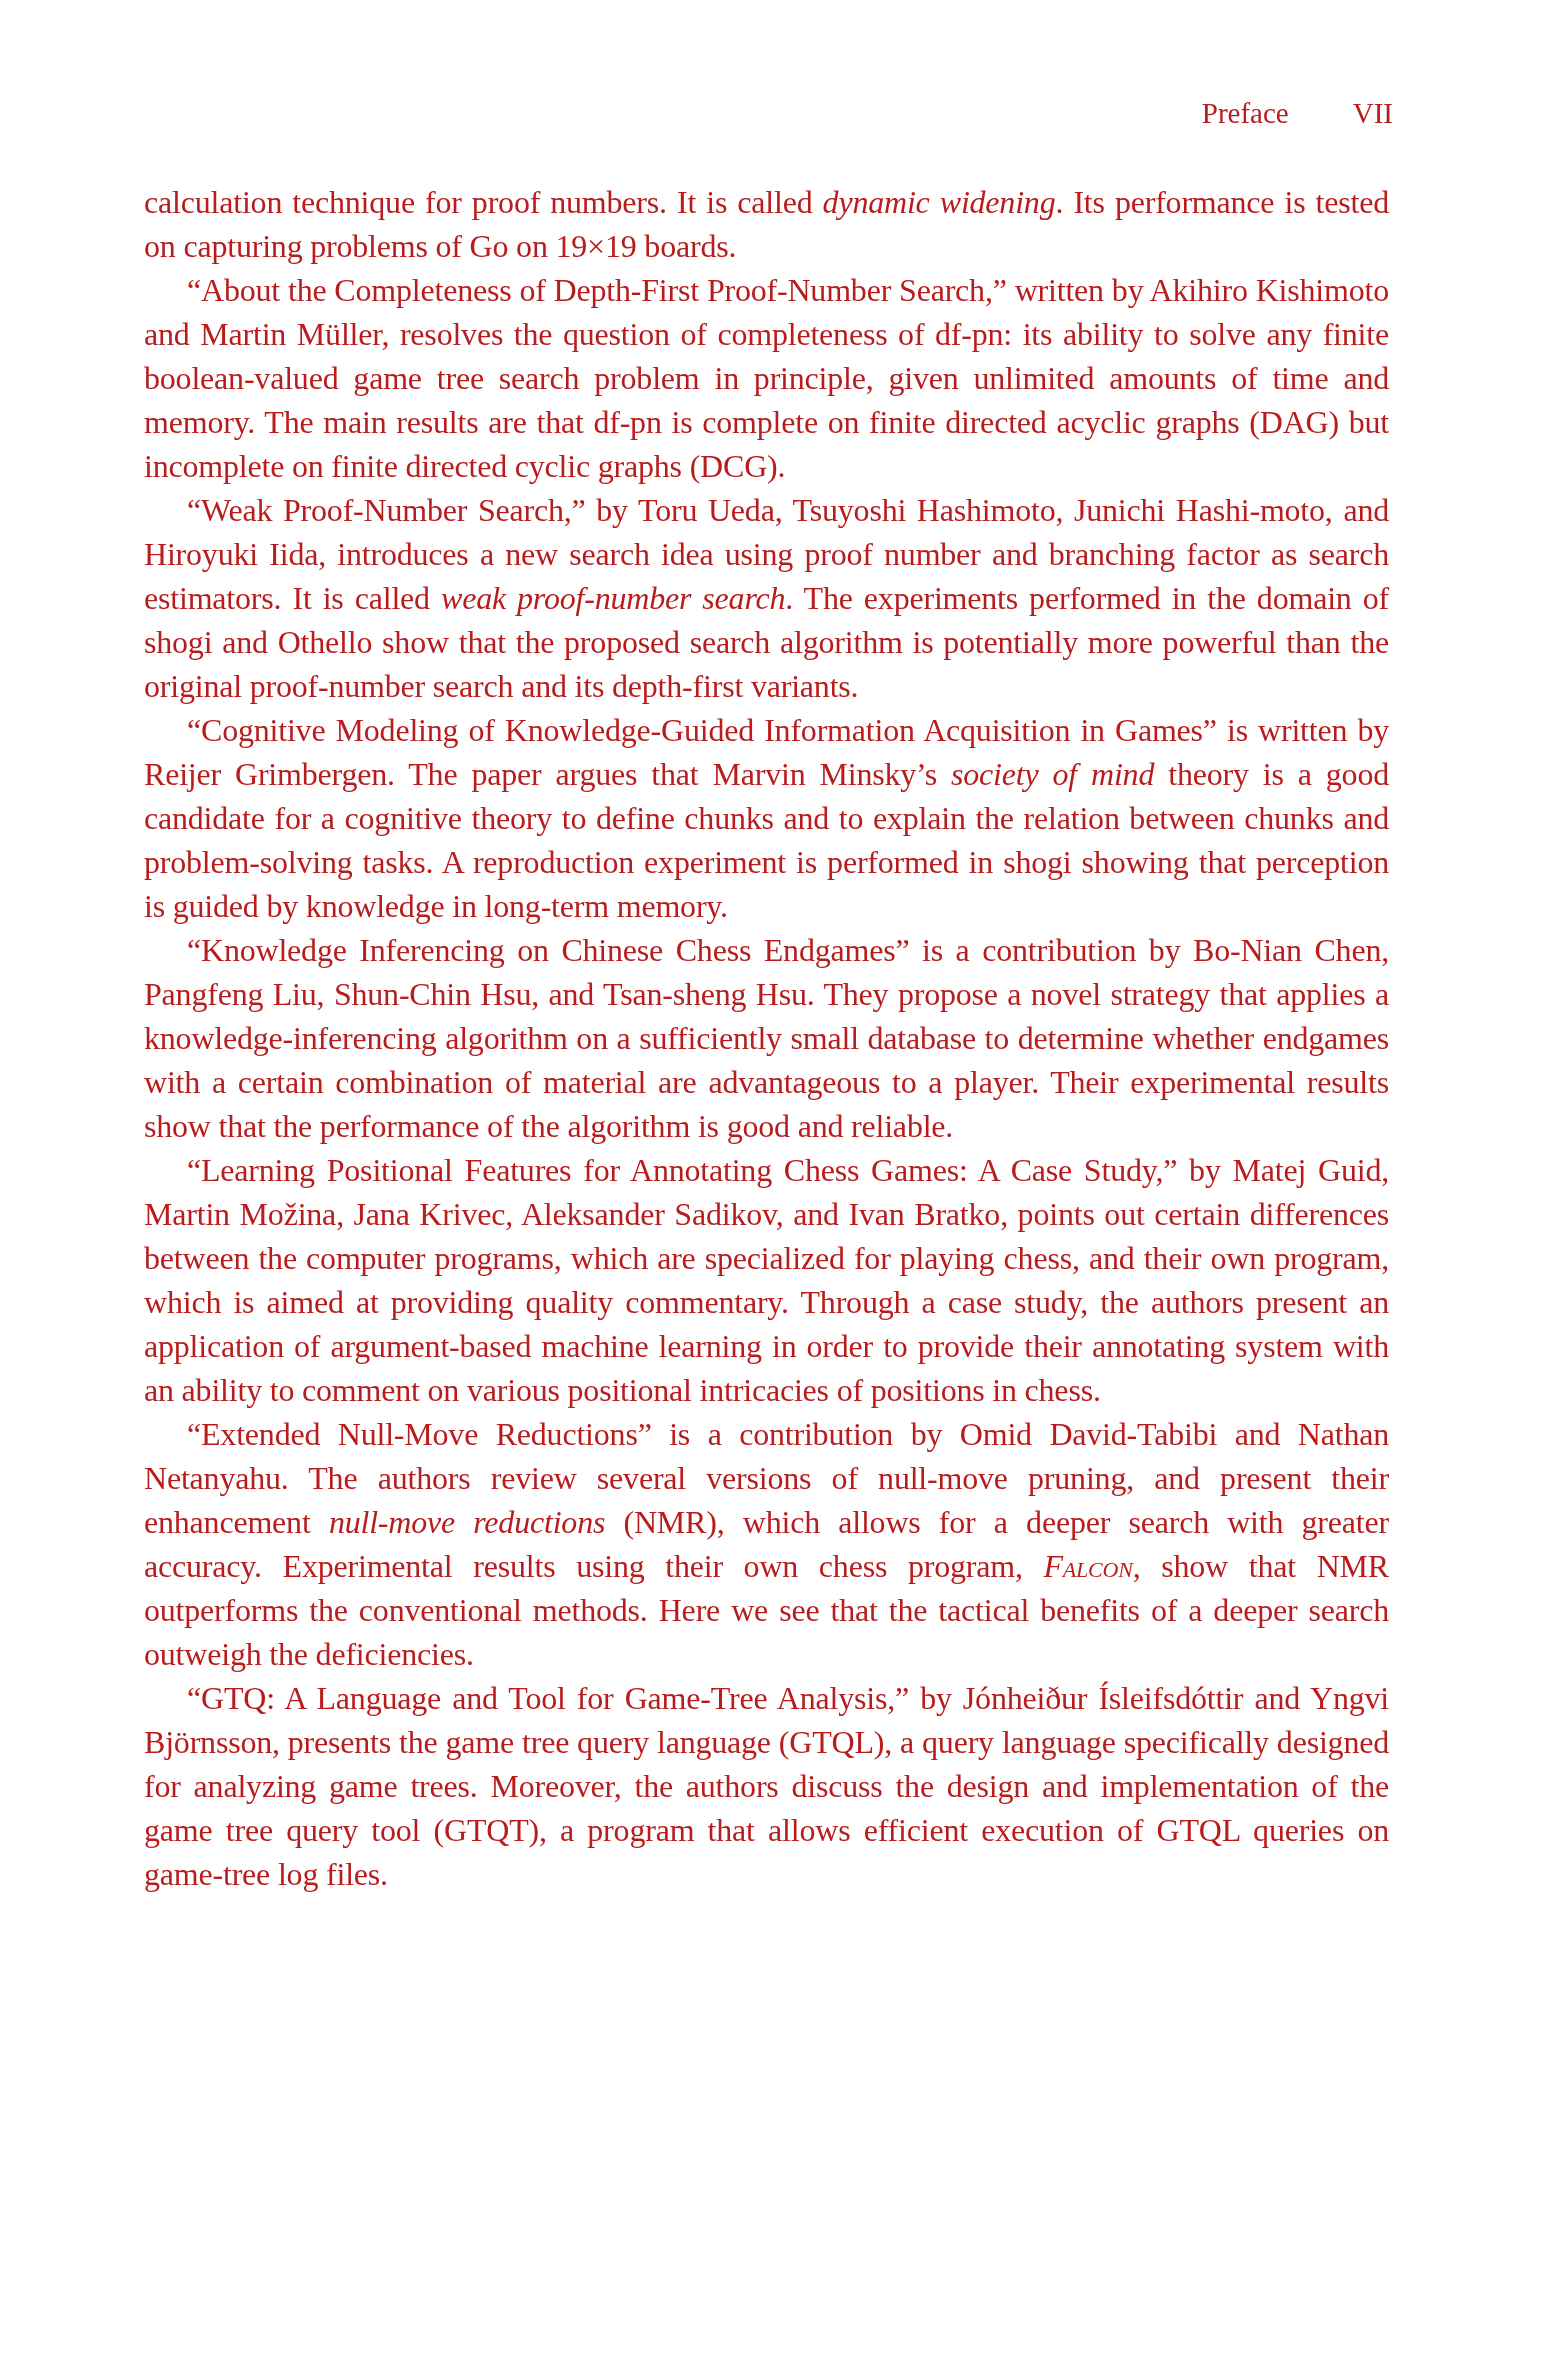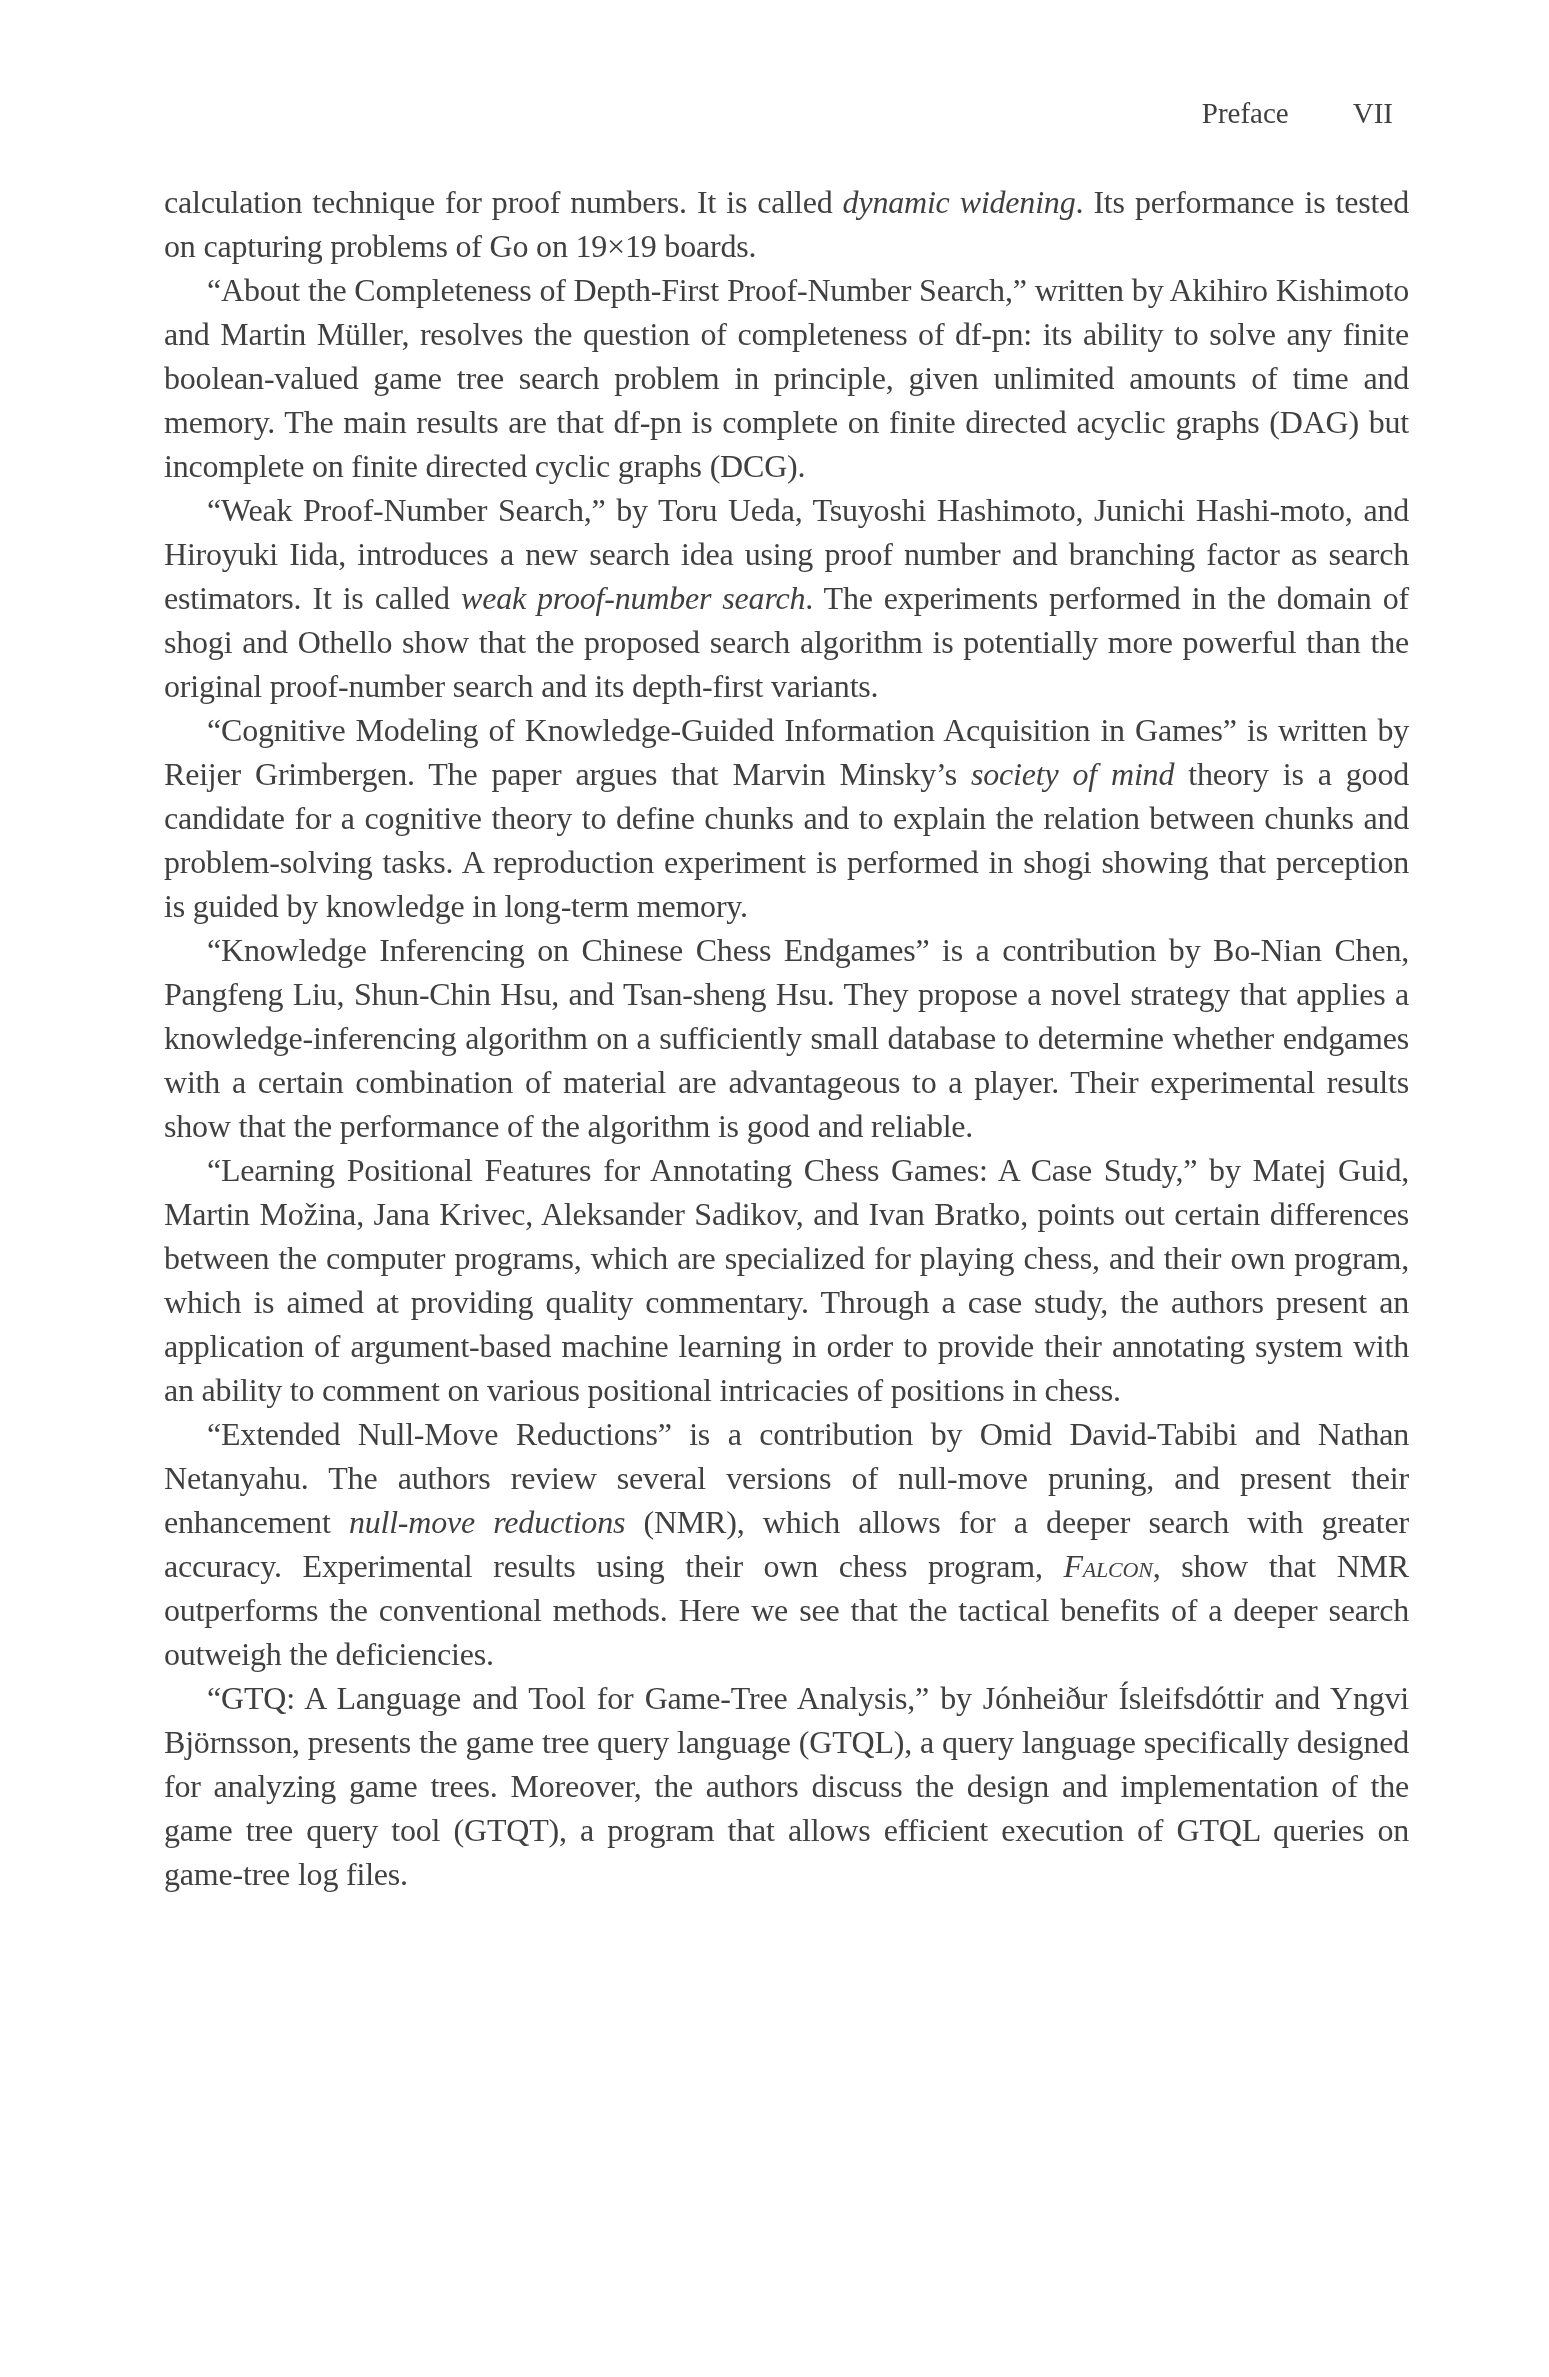--- a/index.html
+++ b/index.html
@@ -1,27 +1,27 @@
 <!DOCTYPE html>
 <html style="font-size:14px"><head>
 <meta charset="utf-8">
 <style>
   html, body { margin: 0; padding: 0; background: #ffffff; }
   body { width: 1549px; height: 2377px; position: relative; overflow: hidden; }
   .page {
     position: absolute; left: 0; top: 0; width: 1549px; height: 2377px;
-    background: #ffffff; color: #404040;
+    background: #ffffff; color: #b91c1c;
     font-family: "Liberation Serif", "DejaVu Serif", serif;
   }
   .running-head {
     position: absolute; top: 93px; right: 156px;
     font-size: 29px; line-height: 41px; display: flex; gap: 64px;
   }
   .body-text {
-    position: absolute; left: 164px; top: 180px; width: 1245px;
+    position: absolute; left: 144px; top: 180px; width: 1245px;
     font-size: 32px; line-height: 44px;
     text-align: justify; hyphens: manual;
     letter-spacing: -0.2px;
   }
   .body-text p { margin: 0; text-indent: 0; }
   .body-text p.indent { text-indent: 43px; }
   .sc { font-variant: small-caps; font-style: italic; }
   em { font-style: italic; }
 </style>
 </head>

